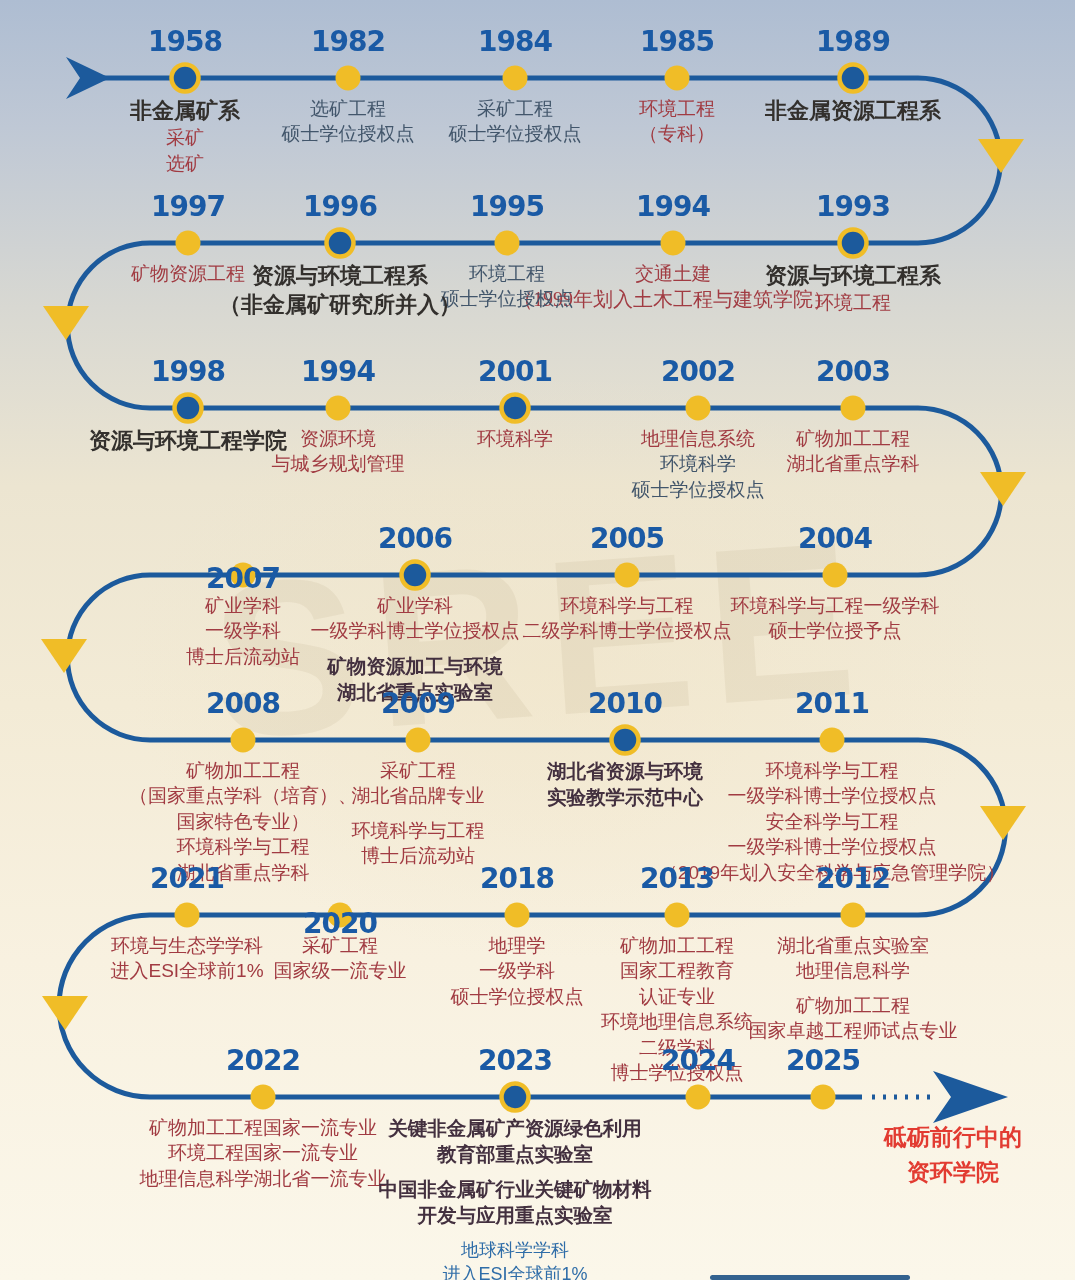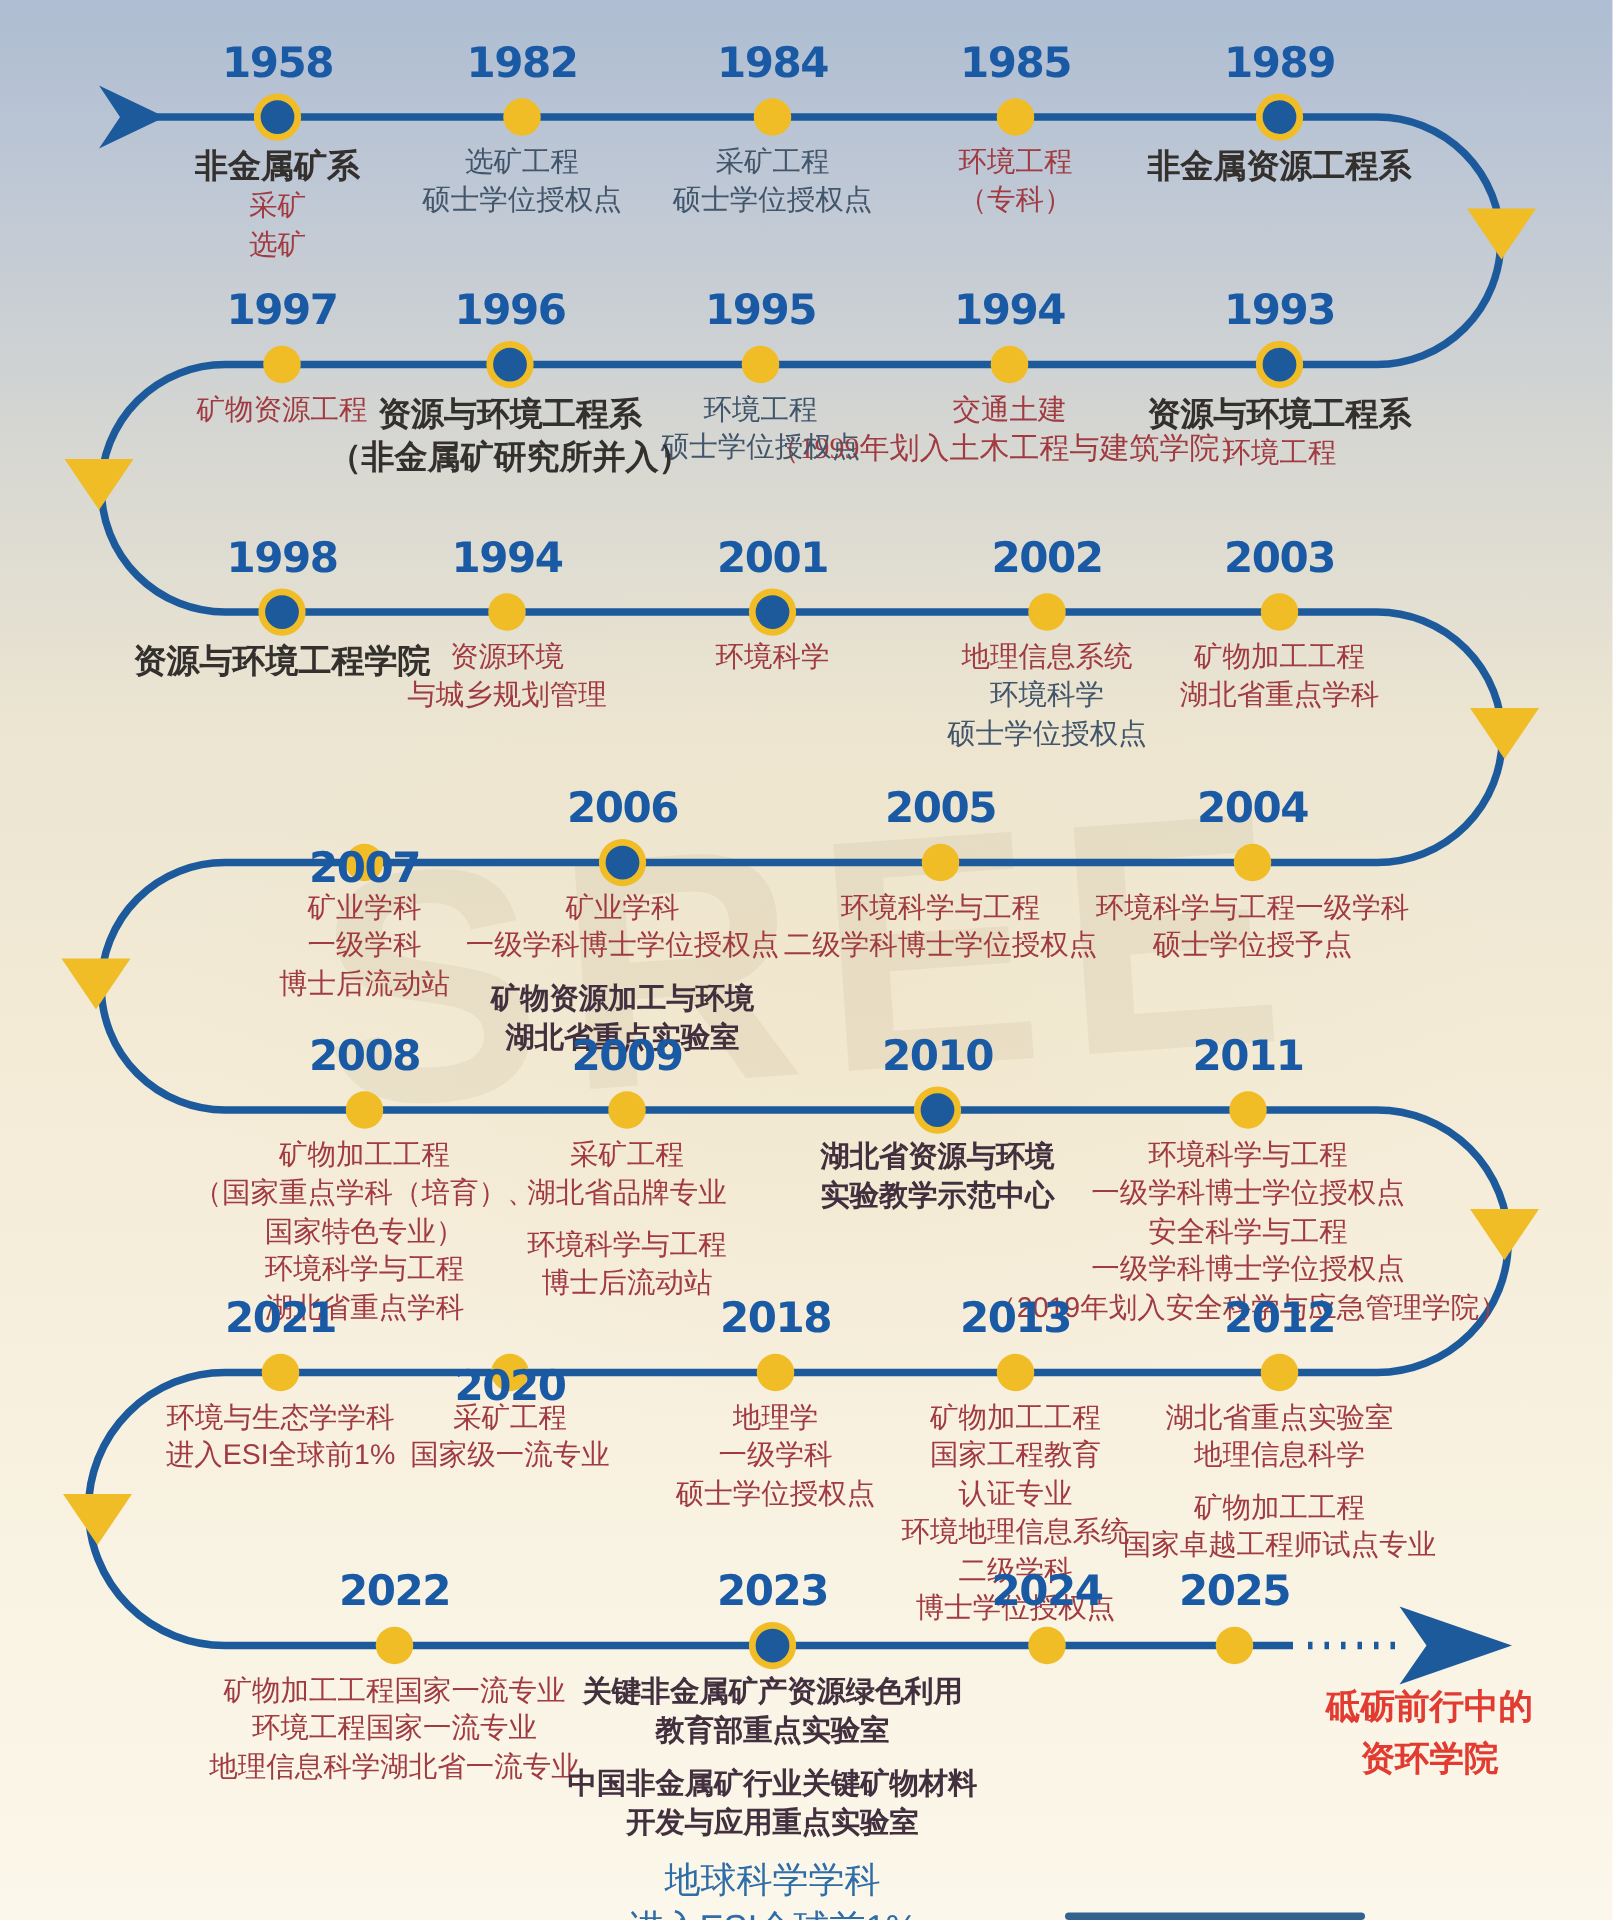--- a/index.html
+++ b/index.html
@@ -31,21 +31,21 @@
   .label{
     position:absolute; transform:translateX(-50%);
     text-align:center; line-height:1.34;
   }
   .label div{white-space:nowrap;}
   .s-black{font-weight:bold;font-size:22px;color:var(--text-black);}
   .s-red{font-size:19px;color:var(--text-red);}
   .s-red-small{font-size:20px;color:var(--text-red);font-family:Liberation Serif, serif;}
   .s-slate{font-size:19px;color:var(--text-slate);}
   .s-maroon{font-weight:bold;font-size:19.5px;color:var(--text-maroon);}
-  .s-blue{font-size:24px;color:var(--text-blue);}
+  .s-blue{font-size:18px;color:var(--text-blue);}
   .gap{margin-top:9px;}
   #watermark{
     position:absolute; left:540px; top:640px; transform:translate(-50%,-50%) rotate(-4deg);
     font-size:220px; font-weight:bold; letter-spacing:14px;
     color:rgba(158,138,98,0.10); user-select:none; pointer-events:none;
   }
   #ending-caption{
     position:absolute; left:953px; top:1120px; transform:translateX(-50%);
     text-align:center; font-weight:bold; font-size:23px; line-height:1.5;
     color:var(--end-red); white-space:nowrap;

